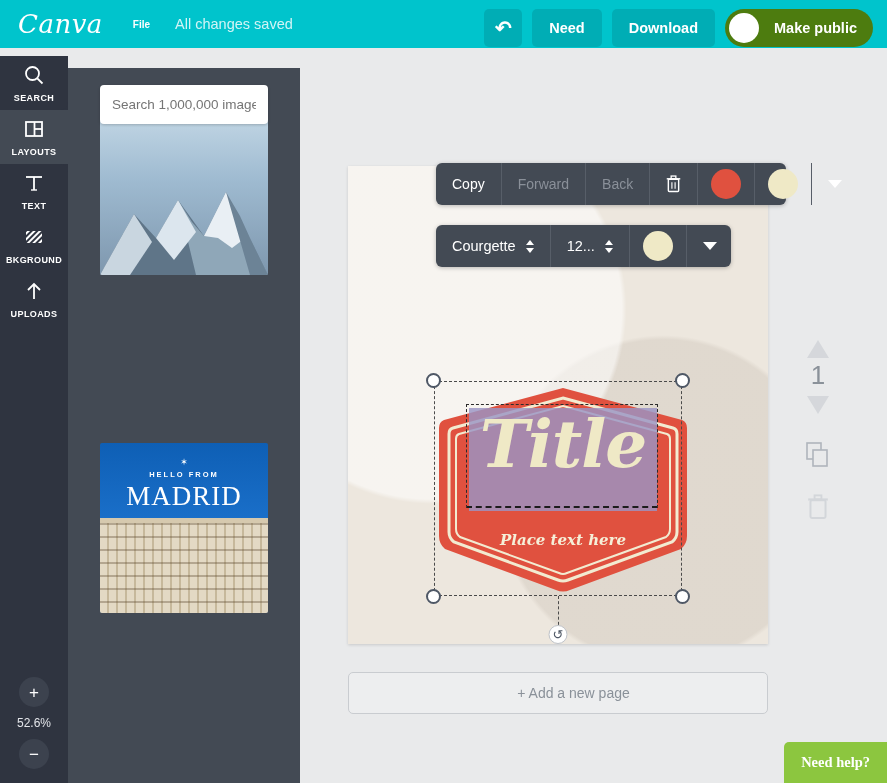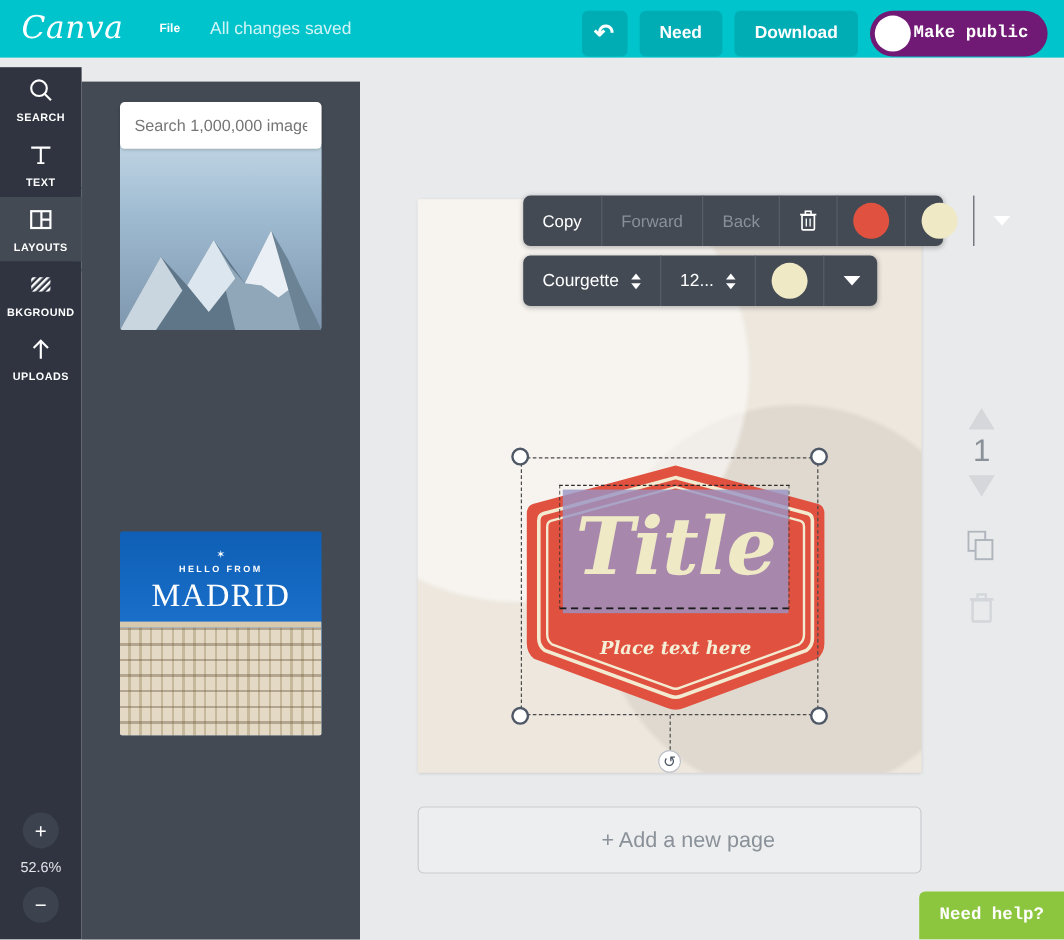--- a/index.html
+++ b/index.html
@@ -43,23 +43,23 @@
   .tb-btn {
     background: #00ADB5; border: none; border-radius: 5px;
     color: #fff; font-size: 14.5px; font-weight: bold;
     height: 38px; padding: 0 17px; cursor: pointer;
     font-family: "Liberation Sans", sans-serif;
     display: flex; align-items: center; justify-content: center;
   }
   .tb-btn.icon-only { width: 38px; padding: 0; }
   .undo-glyph { font-size: 20px; line-height: 1; transform: scaleX(-1); display:block; }
   .toggle-pill {
-    background: #701a75; border-radius: 19px; height: 38px;
+    background: #4d7c0f; border-radius: 19px; height: 38px;
     display: flex; align-items: center; padding: 0 16px 0 4px;
-    cursor: pointer; gap: 2px; font-family: Liberation Mono, monospace;
+    cursor: pointer; gap: 15px;
   }
   .toggle-knob {
     width: 30px; height: 30px; border-radius: 50%; background: #fff;
     flex: 0 0 auto;
   }
   .toggle-label { color: #fff; font-size: 14.5px; font-weight: bold; }
 
   
   .rail {
     position: absolute; left: 0; top: 56px; width: 68px; height: 727px;
@@ -153,21 +153,21 @@
 
   
   .el-toolbar {
     position: absolute; left: 136px; top: 107px; z-index: 30;
   }
   .tb-row {
     background: #434A54; border-radius: 6px;
     display: flex; height: 42px;
     box-shadow: 0 1px 4px rgba(0,0,0,0.25);
   }
-  .tb-row + .tb-row { margin-top: 8px; width: 295px; }
+  .tb-row + .tb-row { margin-top: 20px; width: 295px; }
   .tb-row1 { width: 350px; }
   .tb-cell {
     color: #fff; font-size: 14px; padding: 0 16px; cursor: pointer;
     display: flex; align-items: center; height: 100%;
     border-right: 1px solid #575E68;
   }
   .tb-cell.dim { color: #8A9099; }
   .tb-cell.last { border-right: none; }
   .swatch {
     width: 30px; height: 30px; border-radius: 50%; cursor: pointer; flex:0 0 auto;
@@ -202,21 +202,21 @@
     display:flex; align-items:center; justify-content:center;
     color:#4F5866; font-size: 13px; line-height:1;
   }
 
   .badge {
     position: absolute; left: 90px; top: 220px;
     width: 250px; height: 208px; z-index: 10;
   }
   .badge svg { display:block; }
   .badge-title {
-    position: absolute; left: 0; right: 0; top: 36px;
+    position: absolute; left: 0; right: 0; top: 25px;
     text-align: center;
     font-family: "DejaVu Serif", serif; font-style: italic;
     font-size: 66px; font-weight: bold; color: #EFE9C6;
     letter-spacing: -1px; line-height: 1;
   }
   .title-hl {
     position: absolute; left: 31px; top: 22px; width: 188px; height: 103px;
     background: #9A95C4; opacity: 0.82; z-index: 11;
   }
   .badge-title-layer { position:absolute; inset:0; z-index:12; }
@@ -229,23 +229,23 @@
   .textbox-dash {
     position: absolute; left: 118px; top: 238px;
     width: 192px; height: 104px; z-index: 21;
     border: 1px dashed #2B2B2B;
     border-bottom: 2px dashed #1C1C1C;
   }
 
   
   .addpage {
     position: absolute; left: 48px; top: 616px;
-    width: 420px; height: 56px;
+    width: 420px; height: 42px;
     border: 1px solid #C9CCD0; border-radius: 5px;
-    background: #EDEEEF; color: #8A9199; font-size: 18px;
+    background: #EDEEEF; color: #8A9199; font-size: 14px;
     display: flex; align-items: center; justify-content: center;
     cursor: pointer;
     padding-left: 31px;
   }
 
   
   .pagetools {
     position: absolute; left: 498px; top: 282px;
     width: 40px; display: flex; flex-direction: column;
     align-items: center; gap: 0;
@@ -253,21 +253,21 @@
   .pt-arrow { width: 26px; height: 22px; opacity: 0.45; cursor: pointer; }
   .pt-num { color: #8A9199; font-size: 26px; line-height: 1; margin: 2px 0 6px; }
   .pt-icon { width: 24px; height: 26px; margin-top: 26px; cursor: pointer; }
 
   .needhelp {
     position: absolute; right: 0px; bottom: 0px;
     background: #8CC63F; color: #fff; border: none;
     border-radius: 5px 0 0 0;
     font-size: 14.5px; font-weight: bold;
     padding: 12px 17px; cursor: pointer;
-    font-family: Liberation Mono, monospace;
+    font-family: Liberation Serif, serif;
   }
 </style>
 </head>
 <body>
 
 <div id="app">
 
   <div class="topbar">
     <div class="logo">Canva</div>
     <div class="menu-item">File</div>
@@ -289,36 +289,36 @@
   <div class="rail">
 
     <div class="rail-item">
       <svg class="rail-icon" viewBox="0 0 24 24">
         <circle cx="10.5" cy="10.5" r="6.5" fill="none" stroke="#fff" stroke-width="1.8"></circle>
         <line x1="15.3" y1="15.3" x2="20.5" y2="20.5" stroke="#fff" stroke-width="1.8"></line>
       </svg>
       <span class="rail-label">SEARCH</span>
     </div>
 
+    <div class="rail-item active">
+      <svg class="rail-icon" viewBox="0 0 24 24">
+        <rect x="4" y="5" width="16" height="14" fill="none" stroke="#fff" stroke-width="1.8"></rect>
+        <line x1="12.5" y1="5" x2="12.5" y2="19" stroke="#fff" stroke-width="1.8"></line>
+        <line x1="12.5" y1="12" x2="20" y2="12" stroke="#fff" stroke-width="1.8"></line>
+      </svg>
+      <span class="rail-label">LAYOUTS</span>
+    </div>
+
     <div class="rail-item">
       <svg class="rail-icon" viewBox="0 0 24 24">
         <line x1="4" y1="6" x2="20" y2="6" stroke="#fff" stroke-width="1.8"></line>
         <line x1="12" y1="6" x2="12" y2="19" stroke="#fff" stroke-width="1.8"></line>
         <line x1="9" y1="19" x2="15" y2="19" stroke="#fff" stroke-width="1.4"></line>
       </svg>
       <span class="rail-label">TEXT</span>
-    </div>
-
-    <div class="rail-item active">
-      <svg class="rail-icon" viewBox="0 0 24 24">
-        <rect x="4" y="5" width="16" height="14" fill="none" stroke="#fff" stroke-width="1.8"></rect>
-        <line x1="12.5" y1="5" x2="12.5" y2="19" stroke="#fff" stroke-width="1.8"></line>
-        <line x1="12.5" y1="12" x2="20" y2="12" stroke="#fff" stroke-width="1.8"></line>
-      </svg>
-      <span class="rail-label">LAYOUTS</span>
     </div>
 
     <div class="rail-item">
       <svg class="rail-icon" viewBox="0 0 24 24">
         <defs>
           <pattern id="hatch" width="4" height="4" patternUnits="userSpaceOnUse" patternTransform="rotate(45)">
             <rect width="2" height="4" fill="#fff"></rect>
           </pattern>
         </defs>
         <rect x="4" y="6" width="16" height="12" fill="url(#hatch)"></rect>

